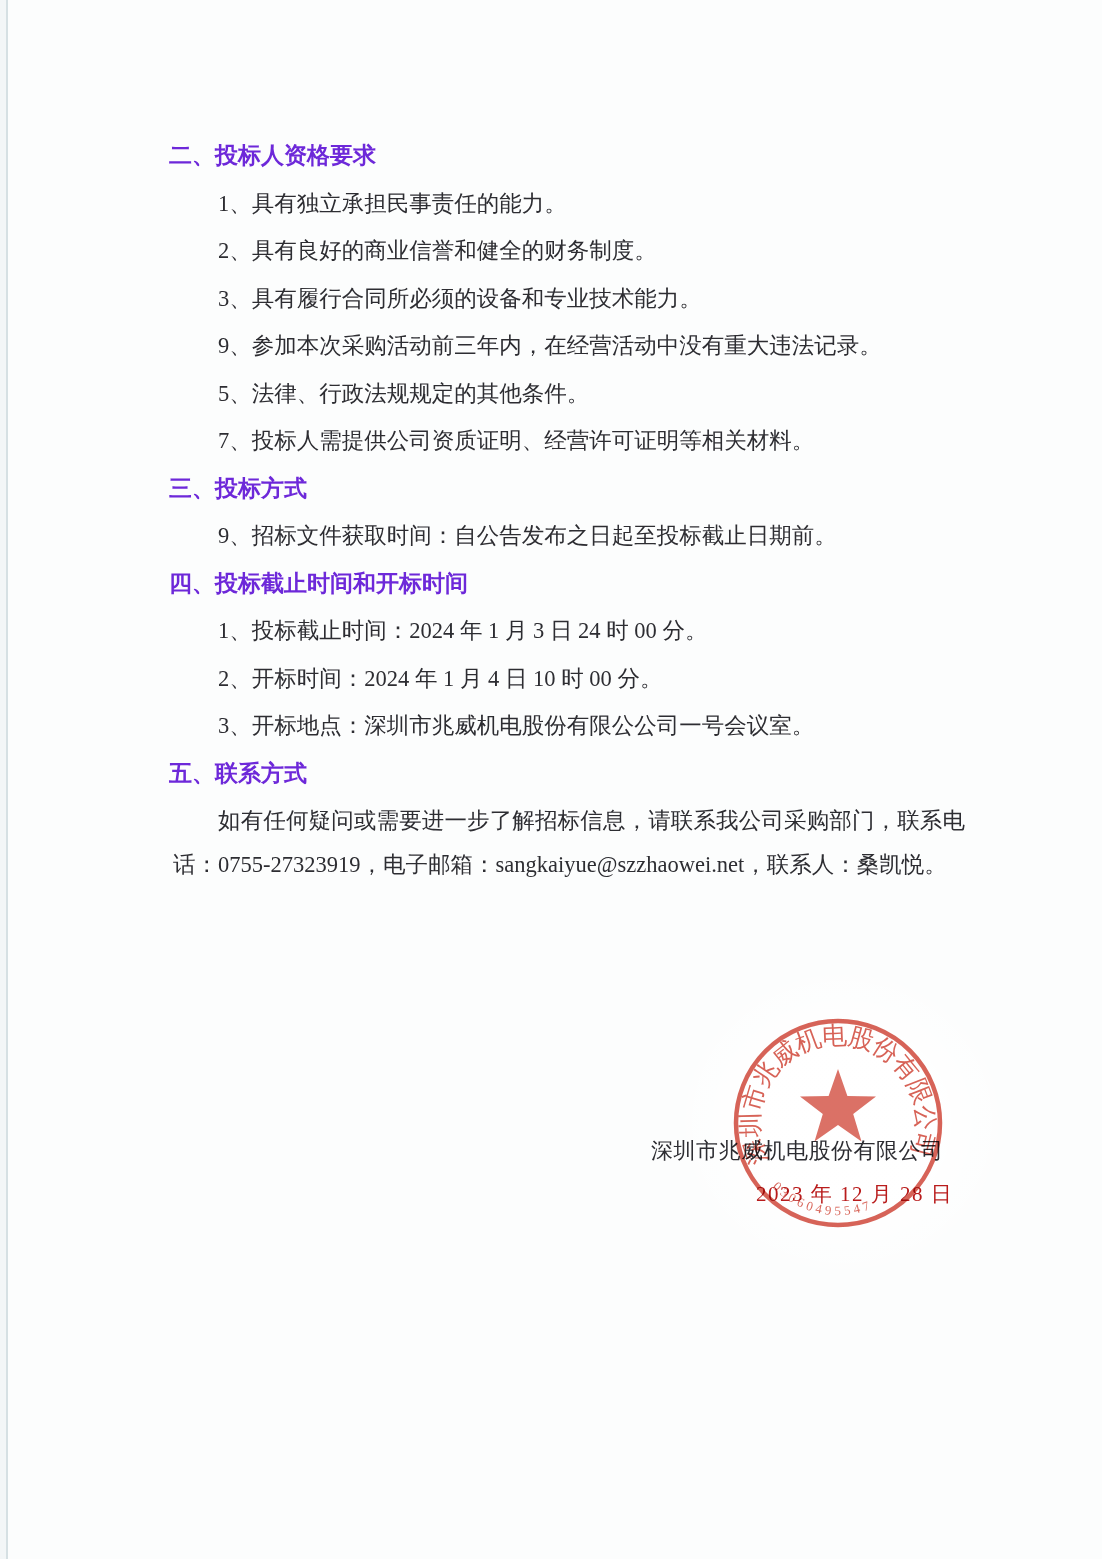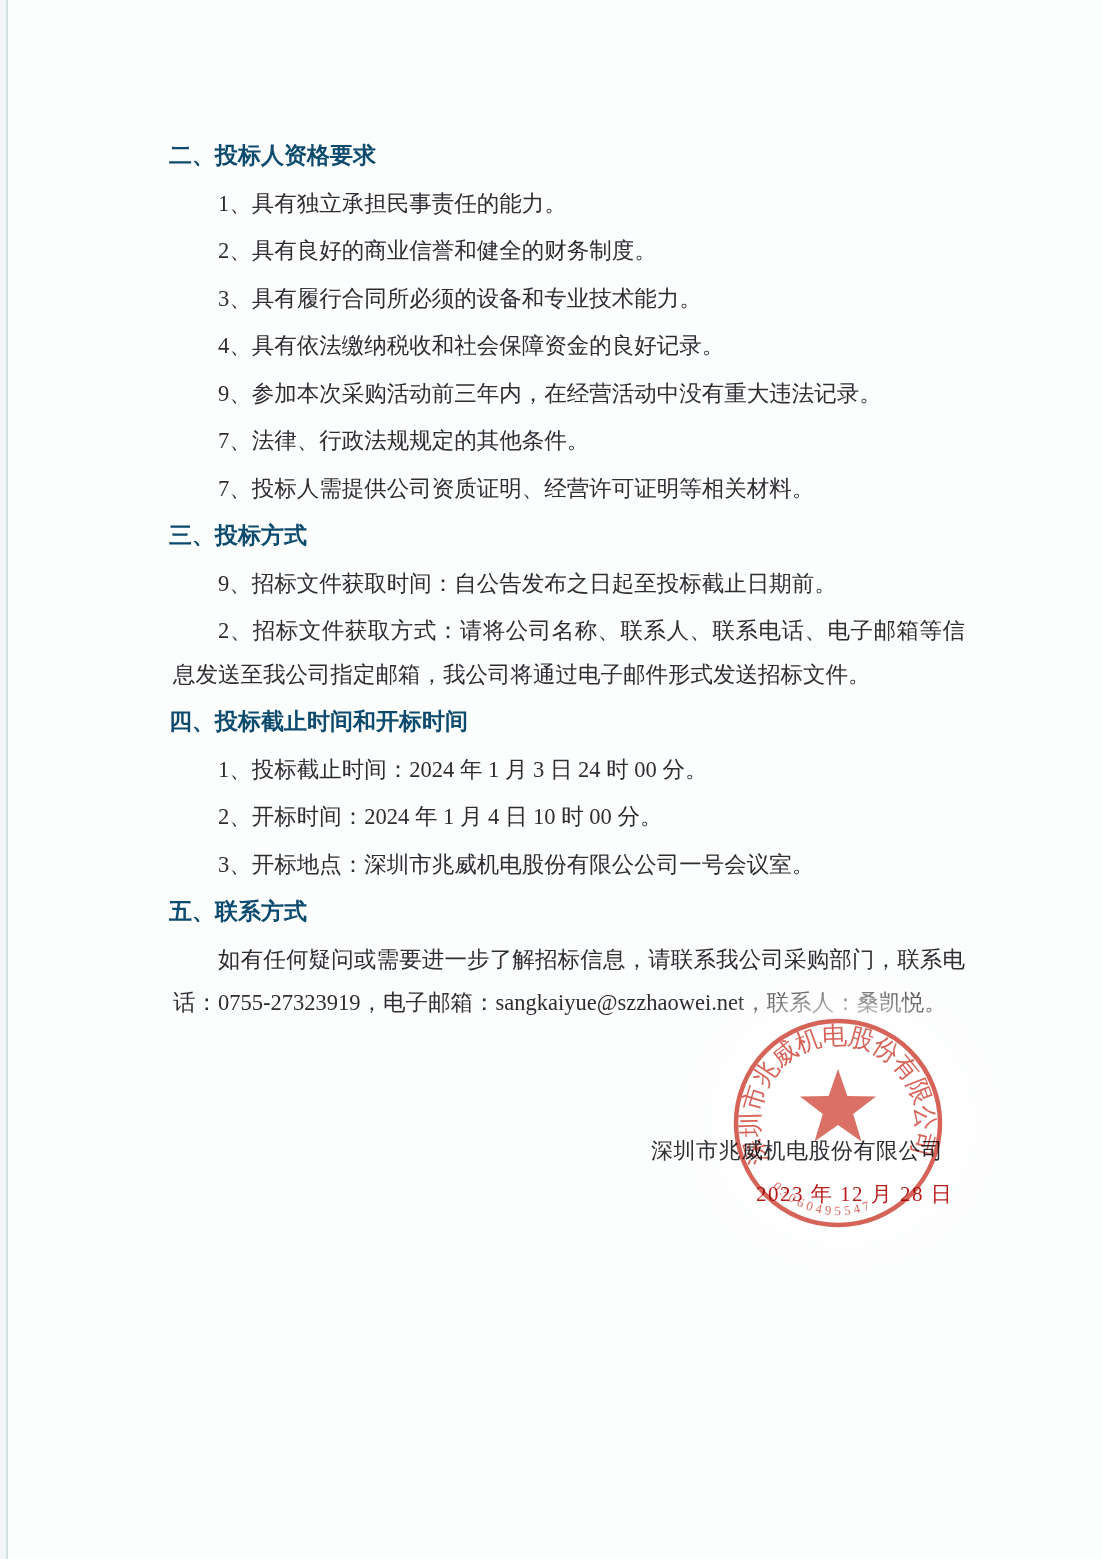--- a/index.html
+++ b/index.html
@@ -20,21 +20,21 @@
     position: absolute; left: 0; top: 0; width: 6px; height: 100%;
     background: #f3f6f7;
   }
   .content {
     position: absolute; left: 169px; top: 134px; width: 800px;
     font-size: 22.5px; line-height: 43.5px;
     text-align: justify;
   }
   .content .heading {
     margin: 0; font-weight: bold; font-size: 23px; text-indent: 0;
-    color: #0c4a6e;
+    color: #6d28d9;
   }
   .content .item, .content .para {
     margin: 4px; text-indent: 2em;
   }
   .signature-company {
     position: absolute; left: 651px; top: 1136px;
     font-size: 22px; letter-spacing: 0.5px; color: #2d2d32;
     white-space: nowrap;
   }
   .signature-date {
@@ -57,28 +57,26 @@
 <body>
 
 <div class="scan-edge2"></div>
 <div class="scan-edge"></div>
 
 <div class="content">
   <p class="heading">二、投标人资格要求</p>
   <p class="item">1、具有独立承担民事责任的能力。</p>
   <p class="item">2、具有良好的商业信誉和健全的财务制度。</p>
   <p class="item">3、具有履行合同所必须的设备和专业技术能力。</p>
-  <p class="item">4、具有依法缴纳税收和社会保障资金的良好记录。</p>
   <p class="item">9、参加本次采购活动前三年内，在经营活动中没有重大违法记录。</p>
-  <p class="item">7、法律、行政法规规定的其他条件。</p>
+  <p class="item">5、法律、行政法规规定的其他条件。</p>
   <p class="item">7、投标人需提供公司资质证明、经营许可证明等相关材料。</p>
 
   <p class="heading">三、投标方式</p>
   <p class="item">9、招标文件获取时间：自公告发布之日起至投标截止日期前。</p>
-  <p class="item">2、招标文件获取方式：请将公司名称、联系人、联系电话、电子邮箱等信息发送至我公司指定邮箱，我公司将通过电子邮件形式发送招标文件。</p>
 
   <p class="heading">四、投标截止时间和开标时间</p>
   <p class="item">1、投标截止时间：2024 年 1 月 3 日 24 时 00 分。</p>
   <p class="item">2、开标时间：2024 年 1 月 4 日 10 时 00 分。</p>
   <p class="item">3、开标地点：深圳市兆威机电股份有限公公司一号会议室。</p>
 
   <p class="heading">五、联系方式</p>
   <p class="para">如有任何疑问或需要进一步了解招标信息，请联系我公司采购部门，联系电话：0755-27323919，电子邮箱：sangkaiyue@szzhaowei.net，联系人：桑凯悦。</p>
 </div>
 

